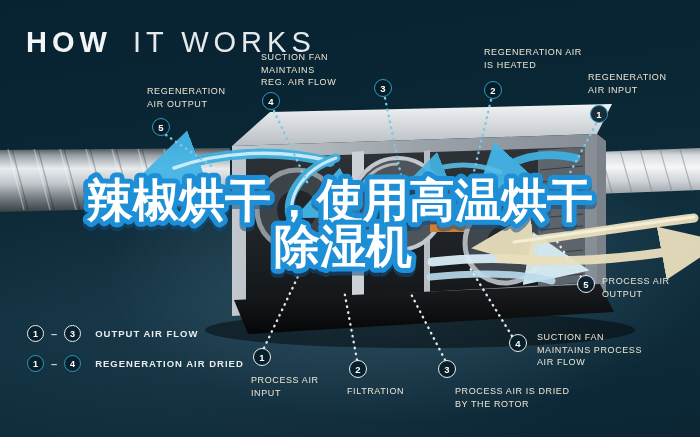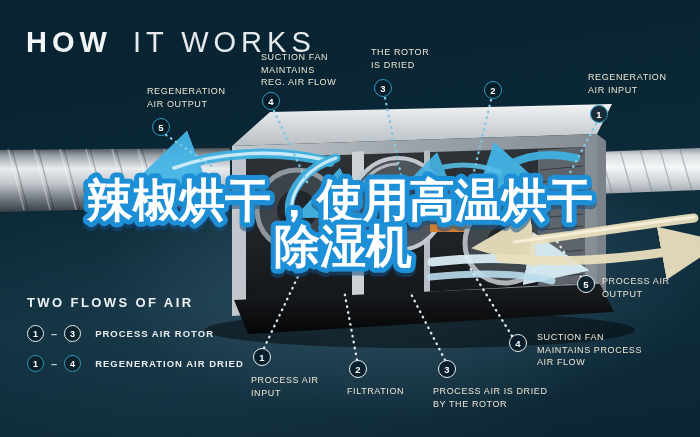--- a/index.html
+++ b/index.html
@@ -261,26 +261,26 @@
   <div class="title">
     <span class="bold">HOW</span><span class="light">IT WORKS</span>
   </div>
 
   <div class="callout-label" style="left:588px;top:71px;">REGENERATION
 AIR INPUT</div>
   <div class="badge" style="left:599px;top:114px;">
       <span>1</span>
     </div>
 
+  <div class="callout-label" style="left:484px;top:46px;">REGENERATION AIR
+IS HEATED</div>
   <div class="badge" style="left:493px;top:90px;">
       <span>2</span>
     </div>
 
-  <div class="callout-label" style="left:371px;top:46px;">THE ROTOR
-IS DRIED</div>
   <div class="badge" style="left:383px;top:88px;">
       <span>3</span>
     </div>
 
   <div class="callout-label" style="left:261px;top:51px;">SUCTION FAN
 MAINTAINS
 REG. AIR FLOW</div>
   <div class="badge" style="left:271px;top:101px;">
       <span>4</span>
     </div>
@@ -298,47 +298,46 @@
 INPUT</div>
 
   <div class="badge white" style="left:358px;top:369px;">
       <span>2</span>
     </div>
   <div class="callout-label" style="left:347px;top:385px;text-align:right;">FILTRATION</div>
 
   <div class="badge white" style="left:447px;top:369px;">
       <span>3</span>
     </div>
-  <div class="callout-label" style="left:433px;top:385px;">PROCESS AIR IS DRIED
+  <div class="callout-label" style="left:455px;top:385px;">PROCESS AIR IS DRIED
 BY THE ROTOR</div>
 
   <div class="badge white" style="left:518px;top:343px;">
       <span>4</span>
     </div>
   <div class="callout-label" style="left:537px;top:331px;">SUCTION FAN
 MAINTAINS PROCESS
 AIR FLOW</div>
 
   <div class="badge white" style="left:586px;top:284px;">
       <span>5</span>
     </div>
   <div class="callout-label" style="left:602px;top:275px;">PROCESS AIR
 OUTPUT</div>
 
-  <div class="legend-heading">TWO FLOWS OF AIR</div>
 
   <div class="legend-row" style="top:325px;">
     <span class="circ">
         <span>1</span>
       </span>
     <span class="dash">–</span>
     <span class="circ">
         <span>3</span>
       </span>
-    <span class="lbl">PROCESS AIR ROTOR</span>
+    <span class="lbl">OUTPUT AIR FLOW</span>
   </div>
 
   <div class="legend-row teal" style="top:355px;">
     <span class="circ">
         <span>1</span>
       </span>
     <span class="dash">–</span>
     <span class="circ">
         <span>4</span>
       </span>

